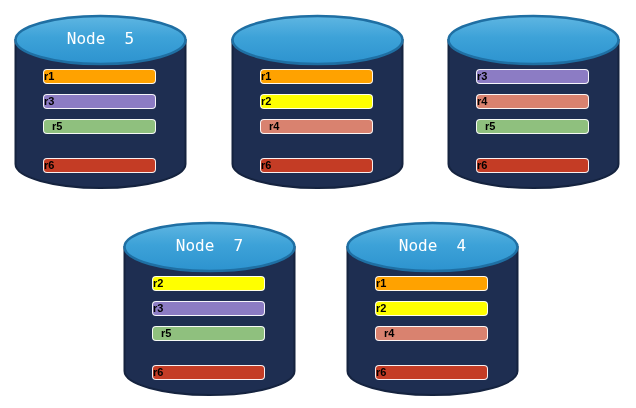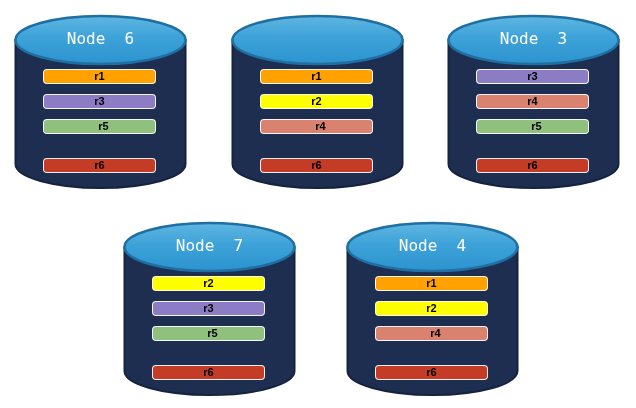--- a/index.html
+++ b/index.html
@@ -37,21 +37,21 @@
     letter-spacing: 0px;
   }
   .bar {
     position: absolute;
     left: 30px;
     width: 113px;
     height: 15px;
     box-sizing: border-box;
     border: 1px solid rgba(255,255,255,0.92);
     border-radius: 4px;
-    text-align: center;
+    text-align: left;
     font-family: "Liberation Sans", sans-serif;
     font-weight: bold;
     font-size: 11px;
     line-height: 13px;
     color: #000000;
   }
   .bar-0 { top: 55px; }
   .bar-1 { top: 80px; }
   .bar-2 { top: 105px; padding-left: 8px; }
   .bar-3 { top: 130px; margin-top: 14px; }
@@ -69,21 +69,21 @@
   </defs>
 </svg>
 
 <div class="canvas">
 
   <div class="node node-1">
     <svg class="cyl-svg" width="175" height="176" viewBox="0 0 175 176">
       <path d="M2.5 26 L2.5 150 A85 24 0 0 0 172.5 150 L172.5 26 Z" fill="#1E2E51" stroke="#15233F" stroke-width="2"></path>
       <ellipse cx="87.5" cy="26" rx="85" ry="24" fill="url(#ellipseGrad)" stroke="#1F6FA3" stroke-width="2.5"></ellipse>
     </svg>
-    <div class="node-title">Node  6</div>
+    <div class="node-title">Node  5</div>
     <div class="bar bar-0" style="background: rgb(255, 162, 0);">r1</div>
     <div class="bar bar-1" style="background: rgb(140, 124, 196);">r3</div>
     <div class="bar bar-2" style="background: rgb(143, 192, 126);">r5</div>
     <div class="bar bar-3" style="background: rgb(196, 60, 37);">r6</div>
   </div>
 
   <div class="node node-2">
     <svg class="cyl-svg" width="175" height="176" viewBox="0 0 175 176">
       <path d="M2.5 26 L2.5 150 A85 24 0 0 0 172.5 150 L172.5 26 Z" fill="#1E2E51" stroke="#15233F" stroke-width="2"></path>
       <ellipse cx="87.5" cy="26" rx="85" ry="24" fill="url(#ellipseGrad)" stroke="#1F6FA3" stroke-width="2.5"></ellipse>
@@ -92,21 +92,20 @@
     <div class="bar bar-1" style="background: rgb(255, 255, 0);">r2</div>
     <div class="bar bar-2" style="background: rgb(217, 130, 111);">r4</div>
     <div class="bar bar-3" style="background: rgb(196, 60, 37);">r6</div>
   </div>
 
   <div class="node node-3">
     <svg class="cyl-svg" width="175" height="176" viewBox="0 0 175 176">
       <path d="M2.5 26 L2.5 150 A85 24 0 0 0 172.5 150 L172.5 26 Z" fill="#1E2E51" stroke="#15233F" stroke-width="2"></path>
       <ellipse cx="87.5" cy="26" rx="85" ry="24" fill="url(#ellipseGrad)" stroke="#1F6FA3" stroke-width="2.5"></ellipse>
     </svg>
-    <div class="node-title">Node  3</div>
     <div class="bar bar-0" style="background: rgb(140, 124, 196);">r3</div>
     <div class="bar bar-1" style="background: rgb(217, 130, 111);">r4</div>
     <div class="bar bar-2" style="background: rgb(143, 192, 126);">r5</div>
     <div class="bar bar-3" style="background: rgb(196, 60, 37);">r6</div>
   </div>
 
   <div class="node node-4">
     <svg class="cyl-svg" width="175" height="176" viewBox="0 0 175 176">
       <path d="M2.5 26 L2.5 150 A85 24 0 0 0 172.5 150 L172.5 26 Z" fill="#1E2E51" stroke="#15233F" stroke-width="2"></path>
       <ellipse cx="87.5" cy="26" rx="85" ry="24" fill="url(#ellipseGrad)" stroke="#1F6FA3" stroke-width="2.5"></ellipse>

